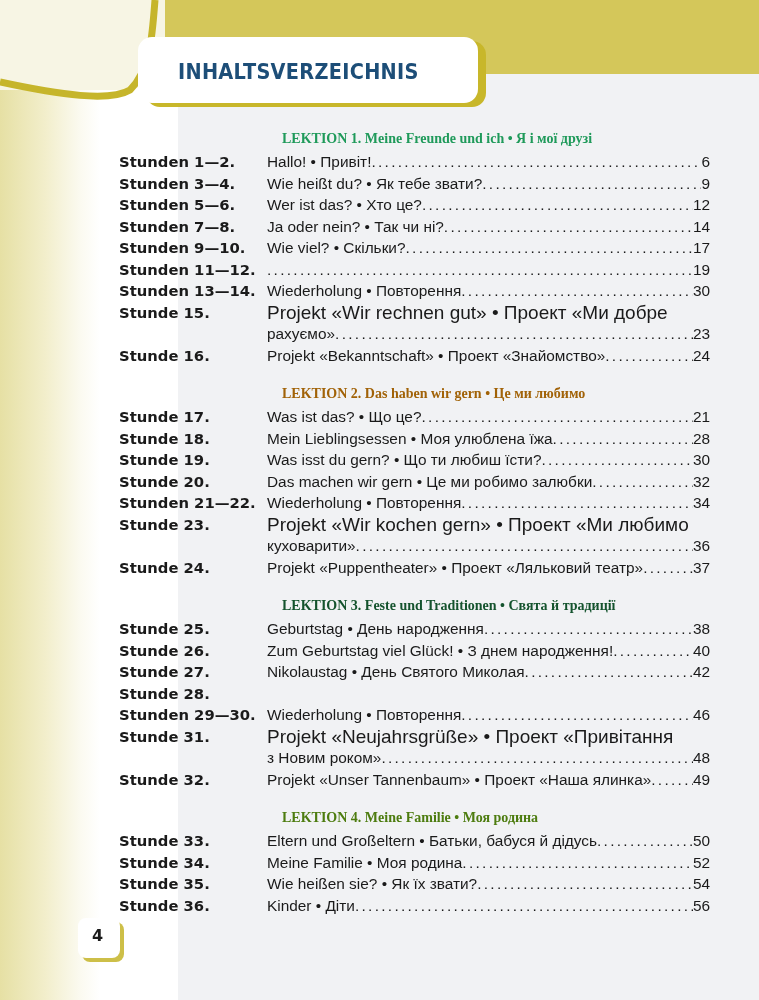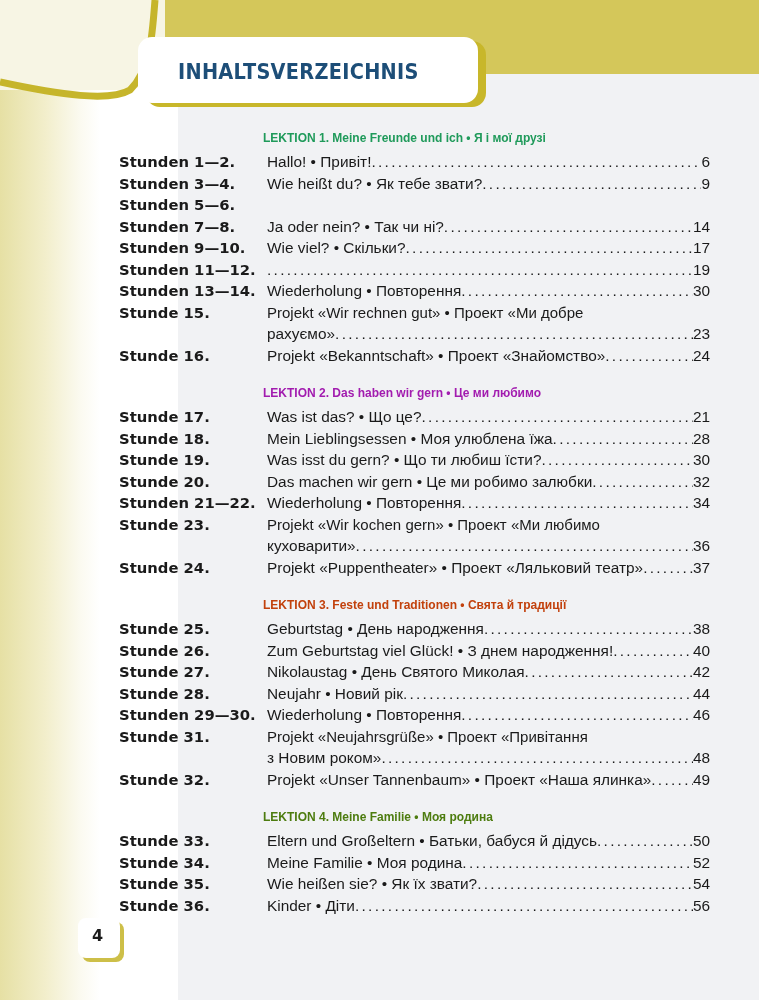--- a/index.html
+++ b/index.html
@@ -17,22 +17,22 @@
     font-size:21px; color:#1d4e78; letter-spacing:0.3px; transform:scaleX(0.92); transform-origin:left; }
   .toc { position:absolute; left:0; top:0; width:759px; }
   .row { position:absolute; left:0; width:759px; height:21px; font-size:14.6px; line-height:21px; }
   .label { position:absolute; left:119px; font-family:"DejaVu Sans", sans-serif; font-weight:bold; color:#1a1a1a; font-size:14.8px; }
   .entry { position:absolute; left:267px; width:443px; color:#1a1a1a; font-family:"Liberation Sans", sans-serif; font-size:15.4px;
     display:flex; white-space:nowrap; overflow:hidden; }
   .entry .t { flex:0 0 auto; }
   .entry .dots { flex:1 1 auto; overflow:hidden; letter-spacing:2.3px; color:#1a1a1a; }
   .entry .dots::before { content:"........................................................................................................"; }
   .entry .pg { flex:0 0 auto; }
-  .plain { position:absolute; left:267px; color:#1a1a1a; font-family:"Liberation Sans", sans-serif; font-size:15px; white-space:nowrap; }
-  .lektion { position:absolute; left:263px; font-family:Liberation Sans, sans-serif; font-weight:bold; font-size:12px; white-space:nowrap; }
+  .plain { position:absolute; left:267px; color:#1a1a1a; font-family:"Liberation Sans", sans-serif; font-size:19px; white-space:nowrap; }
+  .lektion { position:absolute; left:282px; font-family:Liberation Serif, serif; font-weight:bold; font-size:14px; white-space:nowrap; }
   .page-badge { position:absolute; left:78px; top:918px; width:42px; height:40px; background:#ffffff; border-radius:8px;
     box-shadow:4px 4px 0 #cdbf48; }
   .page-num { position:absolute; left:92px; top:926px; font-weight:bold; font-size:16px; color:#1a1a1a; font-family:"DejaVu Sans", sans-serif; }
 </style>
 </head>
 <body>
 
 <div class="left-strip"></div>
 <div class="top-band"></div>
 <div class="gray-panel"></div>
@@ -58,20 +58,25 @@
   <div class="row" style="top:173px">
       <span class="label">Stunden 3—4.</span>
       <div class="entry">
         <span class="t">Wie heißt du? • Як тебе звати?</span>
         <span class="dots"></span>
         <span class="pg">9</span>
       </div>
     </div>
   <div class="row" style="top:194px">
       <span class="label">Stunden 5—6.</span>
+      <div class="entry">
+        <span class="t">Wer ist das? • Хто це?</span>
+        <span class="dots"></span>
+        <span class="pg">12</span>
+      </div>
     </div>
   <div class="row" style="top:216px">
       <span class="label">Stunden 7—8.</span>
       <div class="entry">
         <span class="t">Ja oder nein? • Так чи ні?</span>
         <span class="dots"></span>
         <span class="pg">14</span>
       </div>
     </div>
   <div class="row" style="top:237px">
@@ -110,21 +115,21 @@
     </div>
   <div class="row" style="top:345px">
       <span class="label">Stunde 16.</span>
       <div class="entry">
         <span class="t">Projekt «Bekanntschaft» • Проект «Знайомство»</span>
         <span class="dots"></span>
         <span class="pg">24</span>
       </div>
     </div>
 
-  <div class="lektion" style="top:386px;color:#a21caf">LEKTION 2. Das haben wir gern • Це ми любимо</div>
+  <div class="lektion" style="top:386px;color:#a16207">LEKTION 2. Das haben wir gern • Це ми любимо</div>
 
   <div class="row" style="top:406px">
       <span class="label">Stunde 17.</span>
       <div class="entry">
         <span class="t">Was ist das? • Що це?</span>
         <span class="dots"></span>
         <span class="pg">21</span>
       </div>
     </div>
   <div class="row" style="top:428px">
@@ -172,21 +177,21 @@
     </div>
   <div class="row" style="top:557px">
       <span class="label">Stunde 24.</span>
       <div class="entry">
         <span class="t">Projekt «Puppentheater» • Проект «Ляльковий театр»</span>
         <span class="dots"></span>
         <span class="pg">37</span>
       </div>
     </div>
 
-  <div class="lektion" style="top:598px;color:#c2410c">LEKTION 3. Feste und Traditionen • Свята й традиції</div>
+  <div class="lektion" style="top:598px;color:#14532d">LEKTION 3. Feste und Traditionen • Свята й традиції</div>
 
   <div class="row" style="top:618px">
       <span class="label">Stunde 25.</span>
       <div class="entry">
         <span class="t">Geburtstag • День народження </span>
         <span class="dots"></span>
         <span class="pg">38</span>
       </div>
     </div>
   <div class="row" style="top:640px">
@@ -200,25 +205,20 @@
   <div class="row" style="top:661px">
       <span class="label">Stunde 27.</span>
       <div class="entry">
         <span class="t">Nikolaustag • День Святого Миколая </span>
         <span class="dots"></span>
         <span class="pg">42</span>
       </div>
     </div>
   <div class="row" style="top:683px">
       <span class="label">Stunde 28.</span>
-      <div class="entry">
-        <span class="t">Neujahr • Новий рік  </span>
-        <span class="dots"></span>
-        <span class="pg">44</span>
-      </div>
     </div>
   <div class="row" style="top:704px">
       <span class="label">Stunden 29—30.</span>
       <div class="entry">
         <span class="t">Wiederholung • Повторення</span>
         <span class="dots"></span>
         <span class="pg">46</span>
       </div>
     </div>
   <div class="row" style="top:726px">

